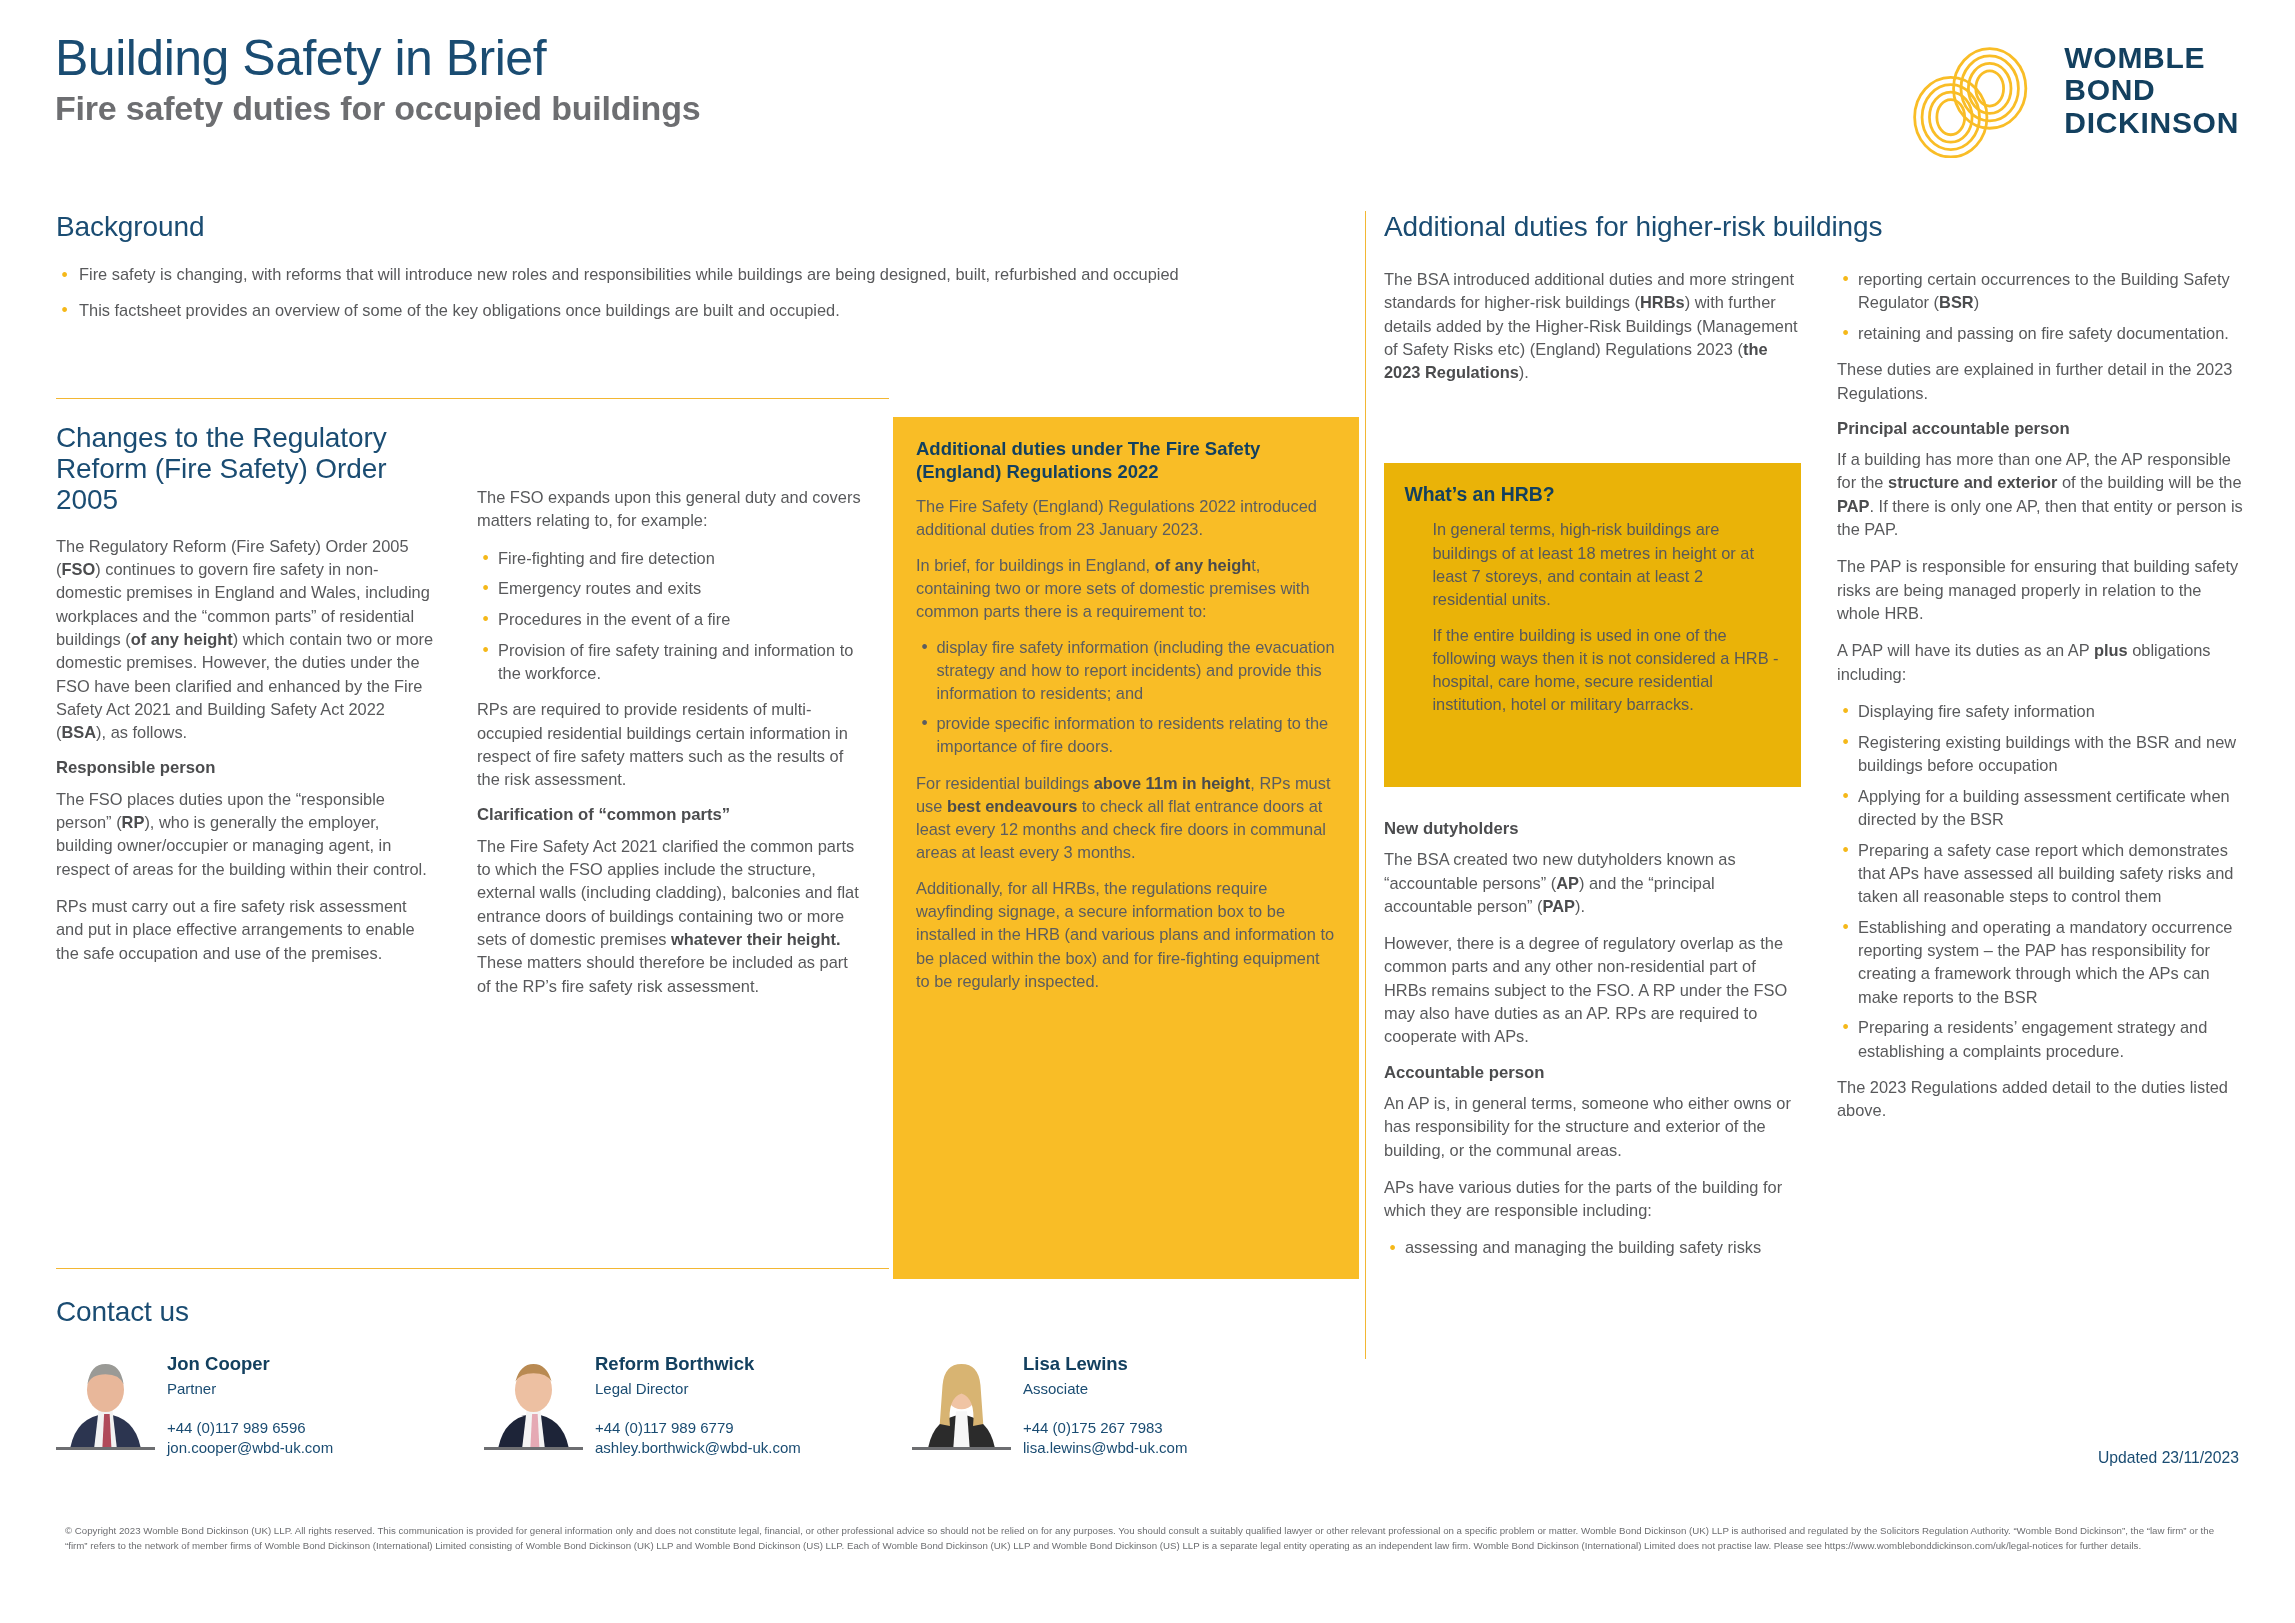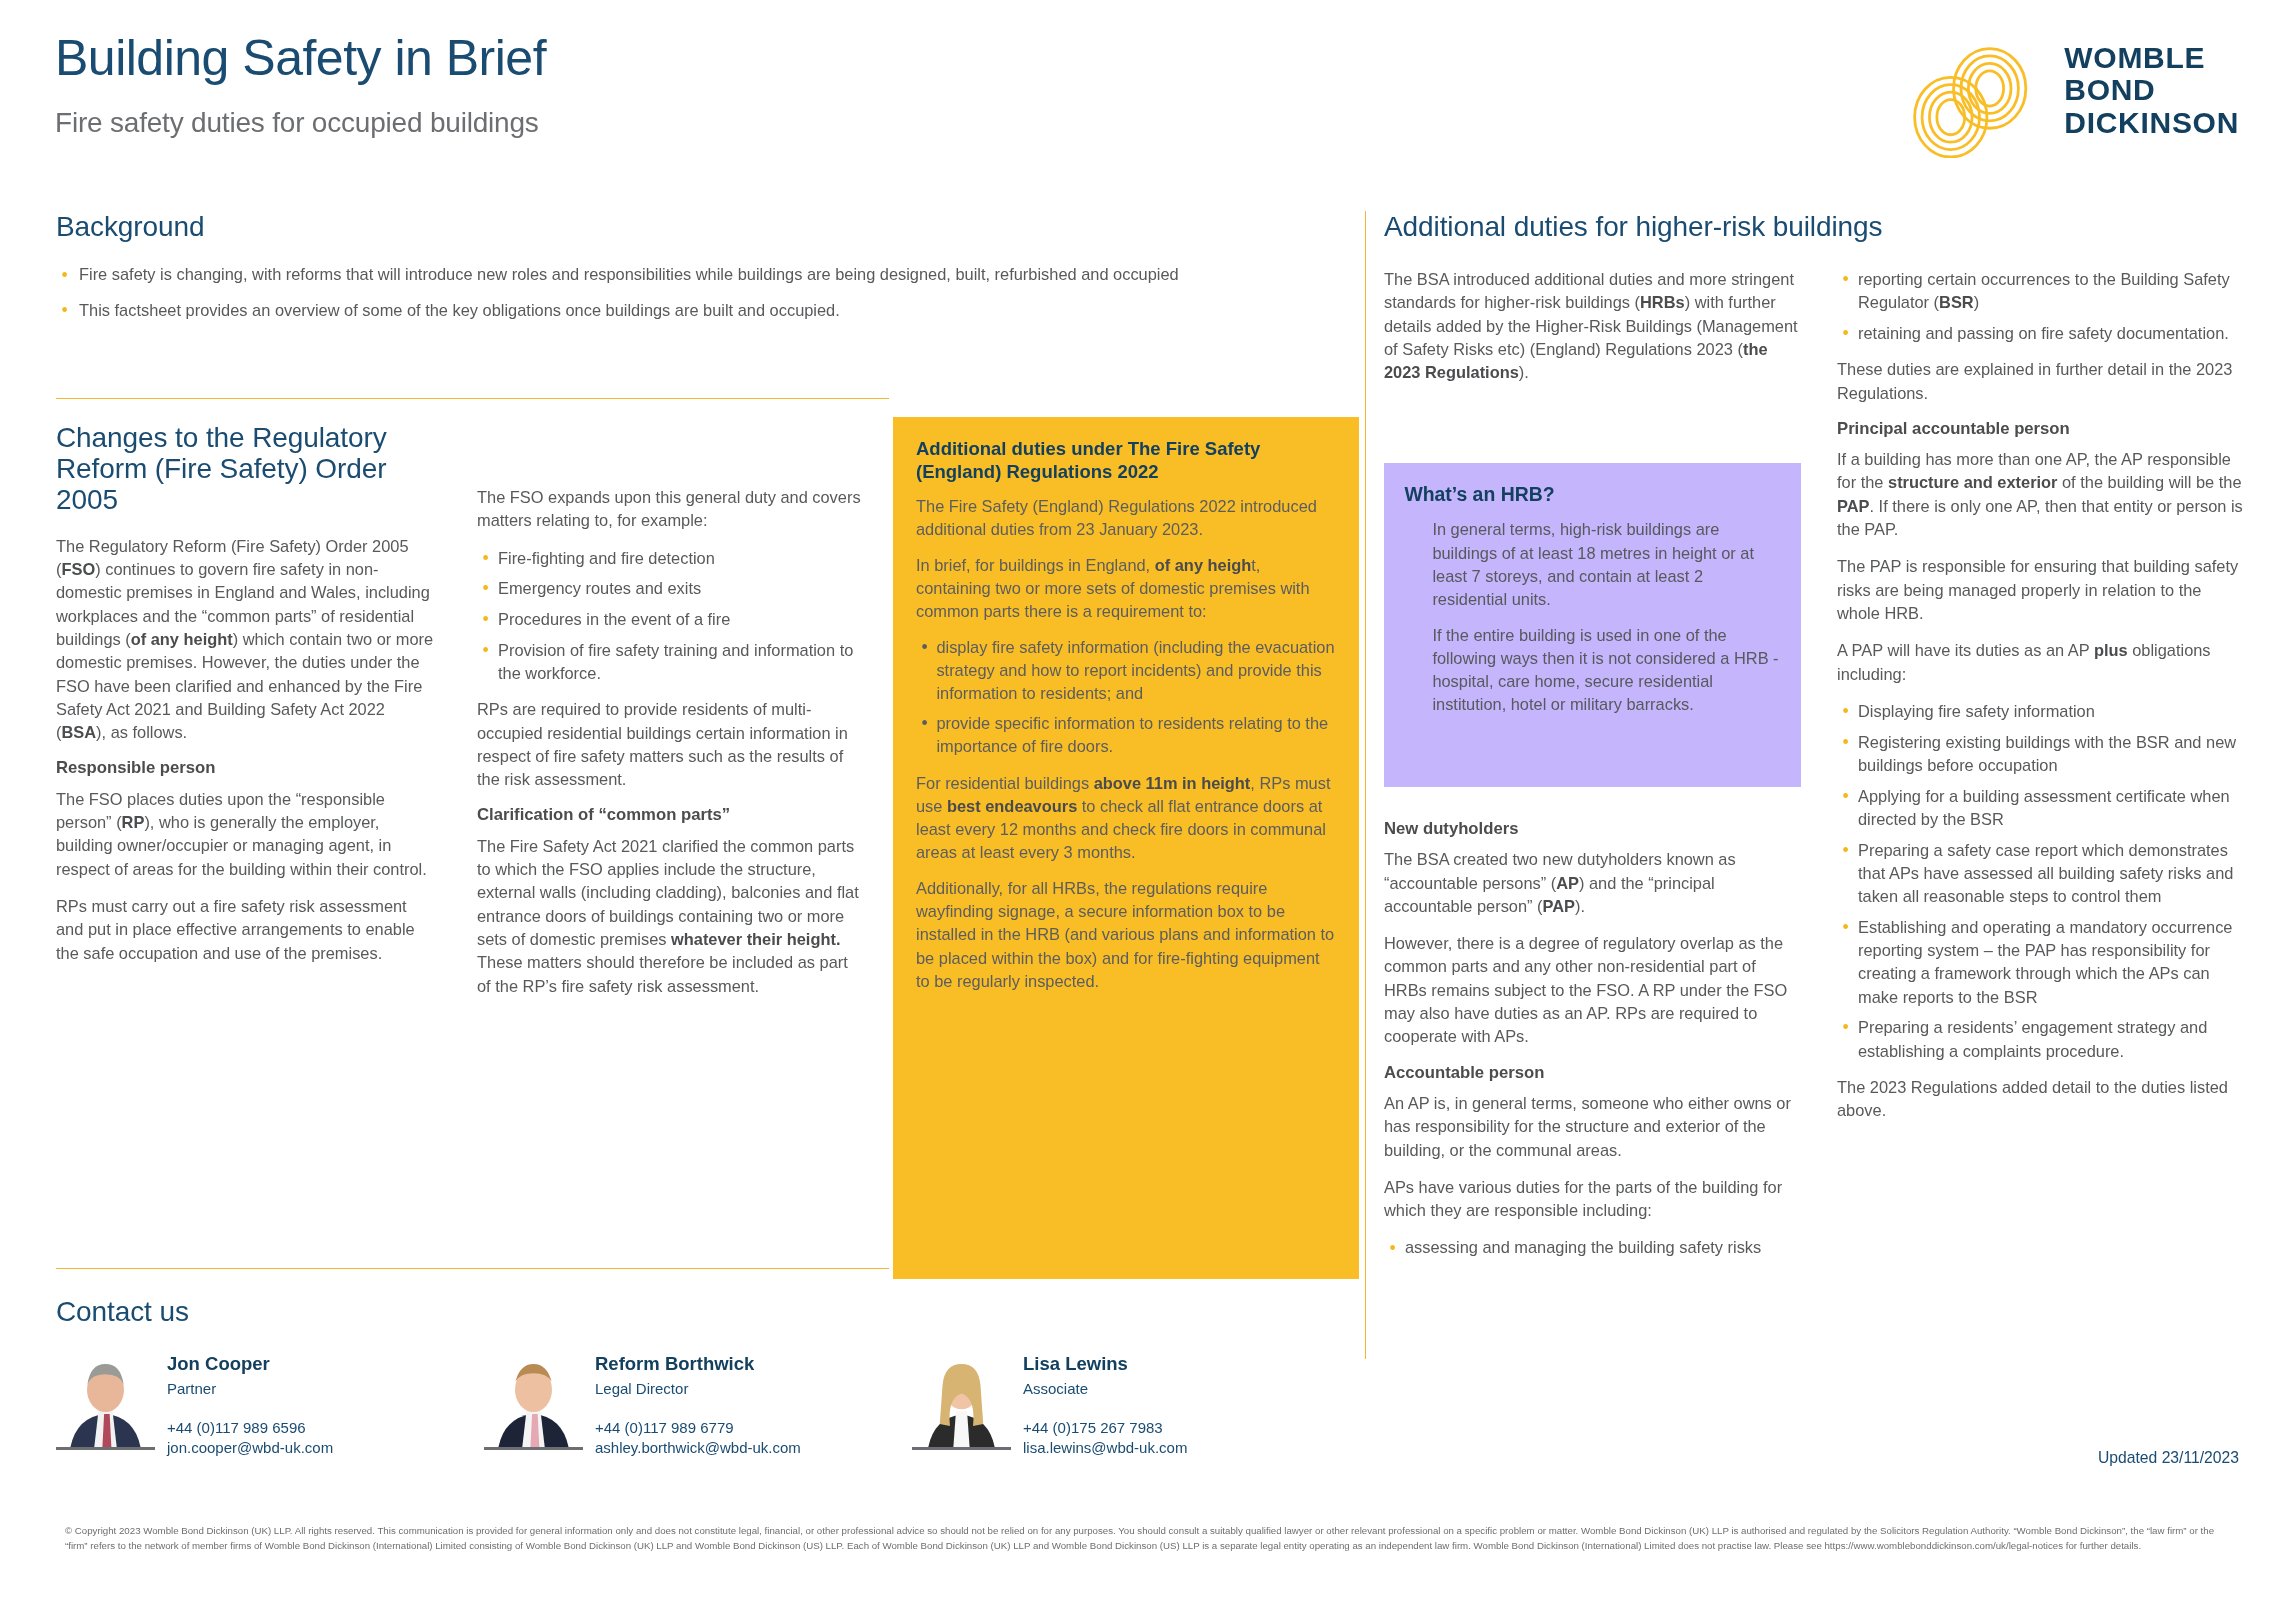--- a/index.html
+++ b/index.html
@@ -12,22 +12,22 @@
   }
   .page { position: relative; width: 2295px; height: 1623px; padding: 5px; }
 
   
   .header { position: absolute; left: 55px; top: 32px; }
   .title-main {
     font-size: 50px; line-height: 1.05; color: #1a4c72;
     font-weight: 400; letter-spacing: -0.5px;
   }
   .title-sub {
-    font-size: 28px; line-height: 1.15; color: #6d6e71;
-    font-weight: 400; letter-spacing: -0.2px; margin-top: 22px;
+    font-size: 34px; line-height: 1.15; color: #6d6e71;
+    font-weight: 700; letter-spacing: -0.2px; margin-top: 4px;
   }
   .logo { position: absolute; right: 56px; top: 42px; display: flex; align-items: flex-start; gap: 15.7px; }
   .logo-mark { width: 139px; height: 116px; }
   .logo-text { color: #13405f; font-size: 30px; line-height: 1.08; font-weight: 700; letter-spacing: 0.7px; }
 
   
   .sec-head {
     color: #1a4c72; font-size: 28px; font-weight: 400; letter-spacing: -0.1px;
   }
 
@@ -72,21 +72,21 @@
   
   #right-head { position: absolute; left: 1384px; top: 211px; width: 870px; }
   #right-head .sec-head { margin-bottom: 0; }
   .vrule { position: absolute; left: 1365px; top: 211px; width: 1.4px; height: 1148px; background: #f0a500; opacity:.8; }
 
   #col-c { position: absolute; left: 1384px; top: 268px; width: 417px; }
   #col-d { position: absolute; left: 1837px; top: 268px; width: 407px; }
 
   #hrb-box {
     position: absolute; left: 1384px; top: 463px; width: 417px; height: 324px;
-    background: #c4b5fd; padding: 20.4px 20.4px 14px 20.4px;
+    background: #eab308; padding: 20.4px 20.4px 14px 20.4px;
   }
   #hrb-box .hrb-head { color: #13405f; font-size: 19.4px; font-weight: 700; margin-bottom: 12px; }
   #hrb-box p.body { color: #58595b; margin-bottom: 12px; margin-left: 28px; }
 
   #col-c2 { position: absolute; left: 1384px; top: 819px; width: 417px; }
 
   
   .hrule-contact { position: absolute; left: 56px; top: 1268px; width: 833px; height: 1.4px; background: #f0a500; opacity:.8; }
   #contact { position: absolute; left: 56px; top: 1296px; width: 1296px; }
   #contact .sec-head { margin-bottom: 23px; }

